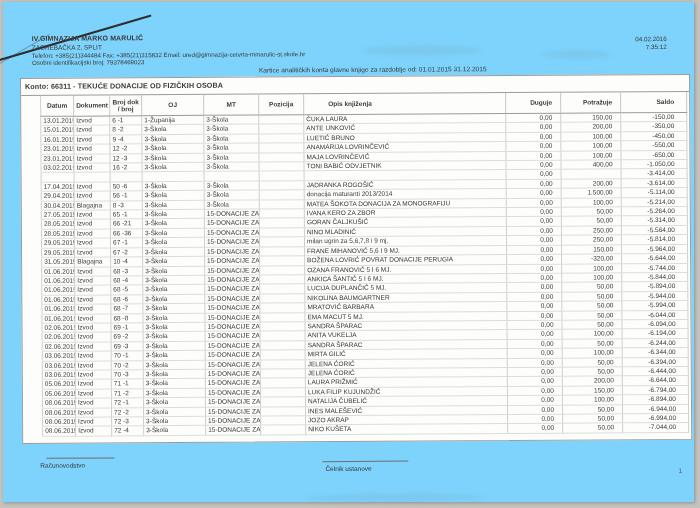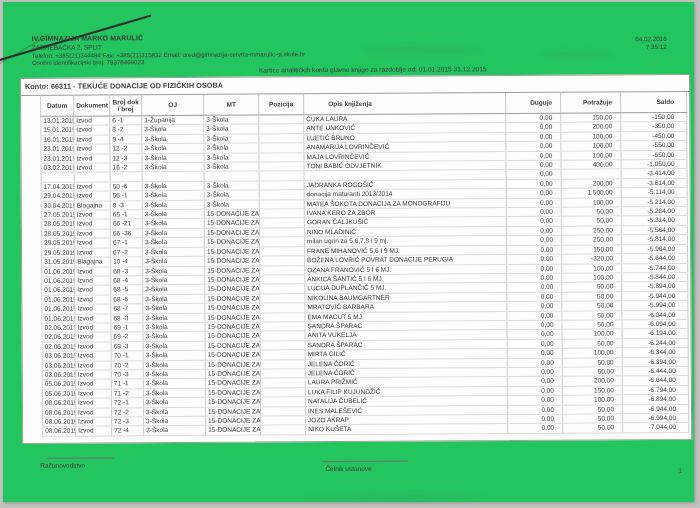--- a/index.html
+++ b/index.html
@@ -4,21 +4,21 @@
 <style>
   html,body{margin:0;padding:0;}
   body{
     width:700px;height:508px;position:relative;overflow:hidden;
     background:#c2c3bf;
     font-family:"Liberation Sans","DejaVu Sans",sans-serif;
     -webkit-font-smoothing:antialiased;
   }
   .page{
     position:absolute;left:3px;top:2px;width:691px;height:500px;
-    background:#22c55e;
+    background:#7dd3fc;
     box-shadow:1px 1px 3px rgba(0,0,0,.25);
   }
   .content{position:absolute;inset:0;transform:rotate(-0.35deg);transform-origin:340px 240px;color:#3a3a3a;}
 
   
   .corner-mark{position:absolute;left:-6px;top:56px;width:162px;height:2.4px;background:#2e2e2e;
     transform:rotate(-16deg);transform-origin:left center;border-radius:2px;}
   .corner-mark2{position:absolute;left:-4px;top:60px;width:60px;height:1px;background:rgba(60,60,60,.35);
     transform:rotate(-30deg);transform-origin:left center;}
 

